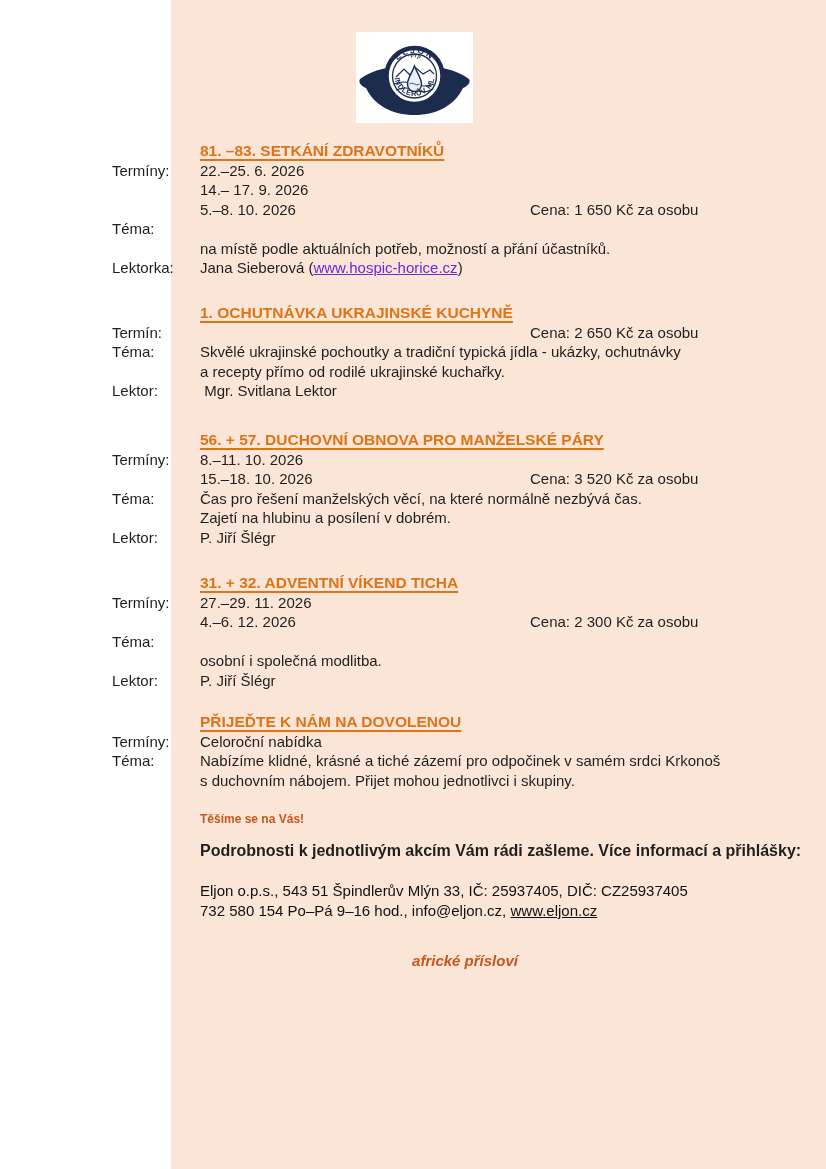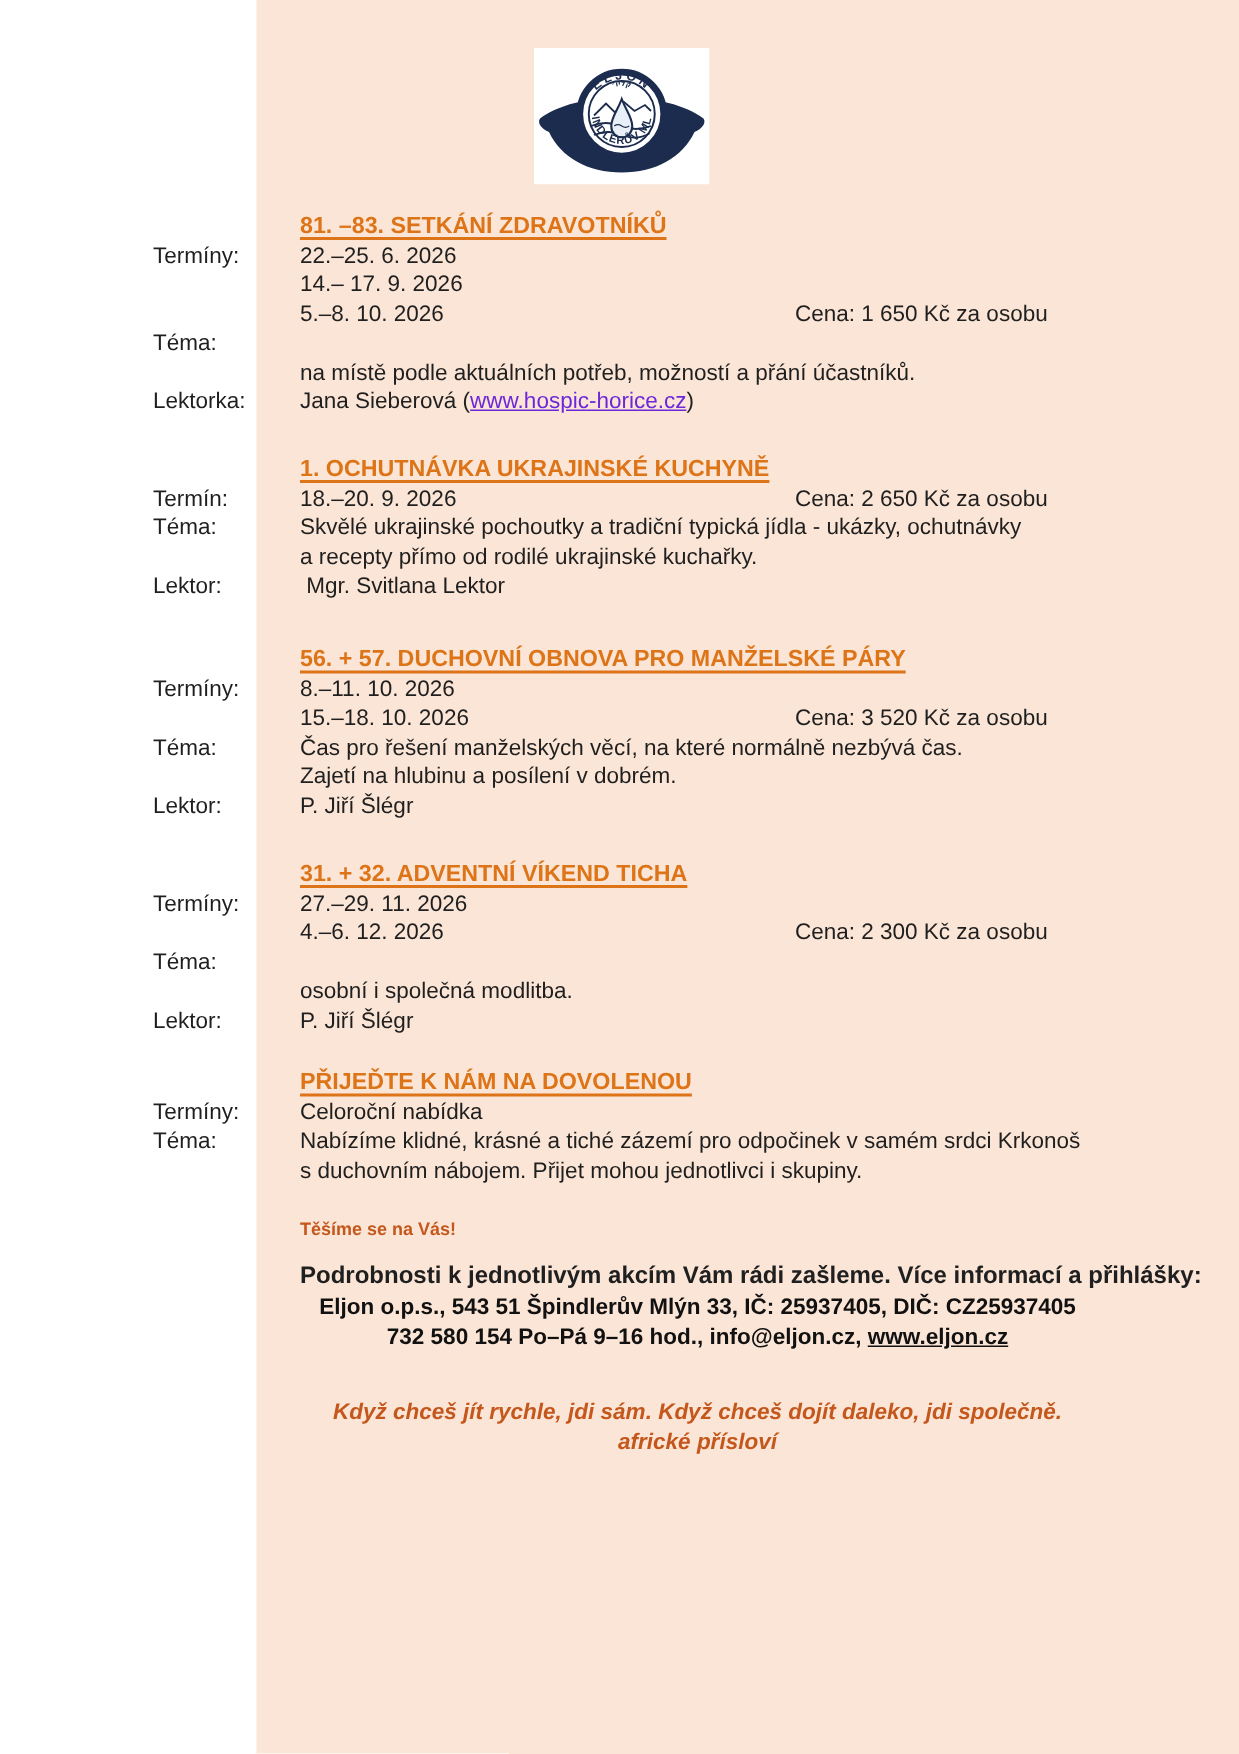--- a/index.html
+++ b/index.html
@@ -15,27 +15,27 @@
   .sec-head { margin:0 0 0 200px; height:19.5px; line-height:19.5px; }
   .mt-s2 { margin-top:25.5px; }
   .mt-s3 { margin-top:29.5px; }
   .mt-s4 { margin-top:26px; }
   .mt-s5 { margin-top:22px; }
   .sec-title {
     font-weight:bold; font-size:15.5px; color:#DD7418;
     text-decoration:underline; text-decoration-thickness:1.5px; text-underline-offset:2.5px;
   }
   .row { position:relative; height:19.5px; line-height:19.5px; font-size:15px; }
-  .lbl { position:absolute; left:102px; top:0; white-space:pre; }
+  .lbl { position:absolute; left:112px; top:0; white-space:pre; }
   .txt { display:block; margin-left:200px; white-space:pre; }
   .cena { position:absolute; left:530px; top:0; white-space:pre; }
   .link { color:#6d28d9; text-decoration:underline; cursor:pointer; }
   .tesime { margin:20px 0 0 200px; height:19.5px; line-height:19.5px; font-weight:bold; font-size:12px; color:#C4571C; }
   .details { margin:11.5px 0 0 200px; height:19.5px; line-height:19.5px; font-size:16px; white-space:pre;font-weight:bold; }
-  .footer { margin:1px 0 0 200px; width:530px; text-align:center; font-weight:bold; font-size:15px; line-height:20.5px; color:#111111; }
+  .footer { margin:20px 0 0 200px; width:530px; text-align:left; font-weight:normal; font-size:15px; line-height:20.5px; color:#111111; }
   .flink { color:#111111; text-decoration:underline; cursor:pointer; }
   .quote { margin:29px 0 0 200px; width:530px; text-align:center; font-weight:bold; font-style:italic; font-size:15px; line-height:20px; color:#C4571C; }
 </style>
 </head>
 <body>
 
 <div class="page">
   <div class="panel"></div>
 
   <div class="logo-box">
@@ -91,21 +91,20 @@
     <div class="row">
       <span class="lbl">Lektorka:</span>
       <span class="txt"><span>Jana Sieberová (</span><a class="link">www.hospic-horice.cz</a><span>)</span></span>
     </div>
 
     <div class="sec-head mt-s2">
       <span class="sec-title">1. OCHUTNÁVKA UKRAJINSKÉ KUCHYNĚ</span>
     </div>
     <div class="row">
       <span class="lbl">Termín:</span>
-      <span class="txt">18.–20. 9. 2026</span>
       <span class="cena">Cena: 2 650 Kč za osobu</span>
     </div>
     <div class="row">
       <span class="lbl">Téma:</span>
       <span class="txt">Skvělé ukrajinské pochoutky a tradiční typická jídla - ukázky, ochutnávky</span>
     </div>
     <div class="row">
       <span class="txt">a recepty přímo od rodilé ukrajinské kuchařky.</span>
     </div>
     <div class="row">
@@ -175,18 +174,17 @@
 
     <div class="tesime">Těšíme se na Vás!</div>
     <div class="details">Podrobnosti k jednotlivým akcím Vám rádi zašleme. Více informací a přihlášky:</div>
 
     <div class="footer">
       <div>Eljon o.p.s., 543 51 Špindlerův Mlýn 33, IČ: 25937405, DIČ: CZ25937405</div>
       <div><span>732 580 154 Po–Pá 9–16 hod., info@eljon.cz, </span><a class="flink">www.eljon.cz</a></div>
     </div>
 
     <div class="quote">
-      <div>Když chceš jít rychle, jdi sám. Když chceš dojít daleko, jdi společně.</div>
       <div>africké přísloví</div>
     </div>
 
   </div>
 </div>
 
 </body></html>

